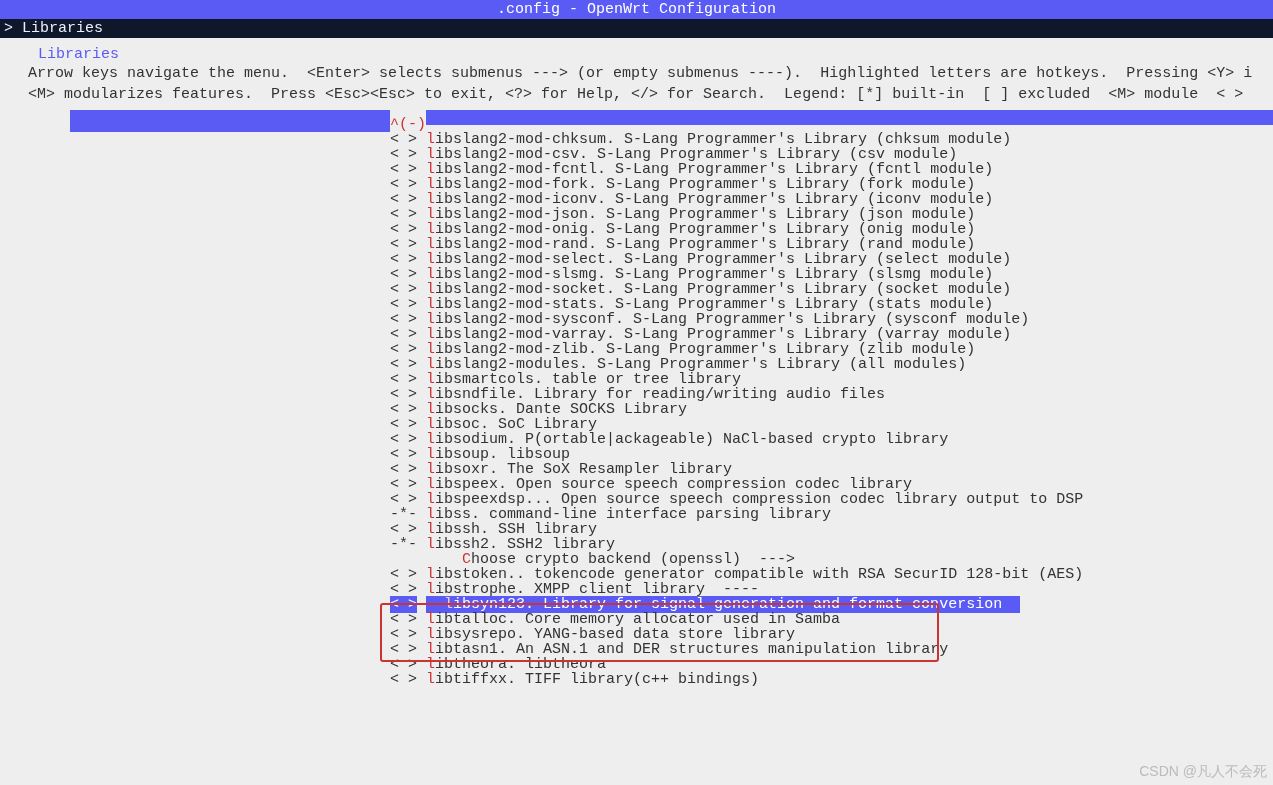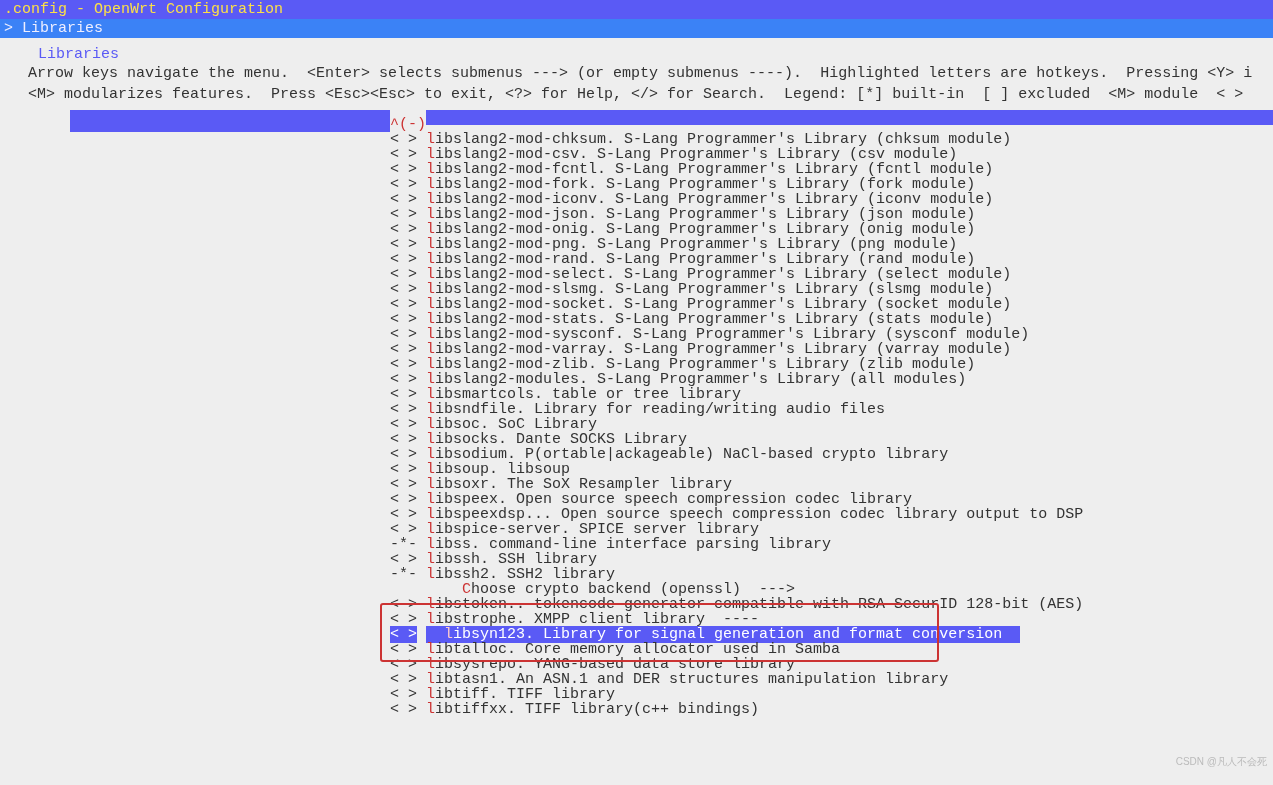--- a/index.html
+++ b/index.html
@@ -7,22 +7,22 @@
     padding: 0;
     font-family: "Courier New", monospace;
     font-size: 15px;
     background: #eee;
     color: #333;
     overflow: hidden;
     width: 1273px;
     height: 785px;
     position: relative;
   }
-  .title-bar { background:#5a5af5; color:#fde047; padding:1px 4px; white-space: pre; }
-  .breadcrumb { background:#3b82f6; color:#eef; padding:1px 4px; white-space: pre; }
+  .title-bar { background:#5a5af5; color:#ffffff; padding:1px 16px; white-space: pre; text-align: center; }
+  .breadcrumb { background:#0f172a; color:#eef; padding:1px 4px; white-space: pre; }
   .menu-box {
     margin: 8px 20px 12px 20px;
   }
   .menu-label {
     display:inline-block;
     background:#eee;
     color:#5a5af5;
     padding:0 6px;
     position: relative;
     top:0;
@@ -64,24 +64,24 @@
   .redbox {
     position:absolute;
     border:2px solid #c33;
     border-radius:3px;
     left:380px; top:603px;
     width:555px; height:55px;
     pointer-events:none;
   }
   .watermark {
     position:absolute;
-    right:6px; bottom:16px;
+    right:6px; bottom:4px;
     color:#bbb;
     font-family: sans-serif;
-    font-size:10px;
+    font-size:14px;
     pointer-events:none;
   }
   .hl-bar {
     position:absolute;
     background:#5a5af5;
     height:15px;
   }
 </style>
 </head>
 <body>
@@ -105,51 +105,49 @@
     <span class="scrollhint">^(-)</span>
   </div>
   <div class="list-rows" id="list-rows">
       <div class="row"><span class="mark">&lt; &gt;</span> <span class="ltr">l</span>ibslang2-mod-chksum. S-Lang Programmer's Library (chksum module)</div>
       <div class="row"><span class="mark">&lt; &gt;</span> <span class="ltr">l</span>ibslang2-mod-csv. S-Lang Programmer's Library (csv module)</div>
       <div class="row"><span class="mark">&lt; &gt;</span> <span class="ltr">l</span>ibslang2-mod-fcntl. S-Lang Programmer's Library (fcntl module)</div>
       <div class="row"><span class="mark">&lt; &gt;</span> <span class="ltr">l</span>ibslang2-mod-fork. S-Lang Programmer's Library (fork module)</div>
       <div class="row"><span class="mark">&lt; &gt;</span> <span class="ltr">l</span>ibslang2-mod-iconv. S-Lang Programmer's Library (iconv module)</div>
       <div class="row"><span class="mark">&lt; &gt;</span> <span class="ltr">l</span>ibslang2-mod-json. S-Lang Programmer's Library (json module)</div>
       <div class="row"><span class="mark">&lt; &gt;</span> <span class="ltr">l</span>ibslang2-mod-onig. S-Lang Programmer's Library (onig module)</div>
-      <div class="row"><span class="mark">&lt; &gt;</span> <span class="ltr">l</span>ibslang2-mod-png. S-Lang Programmer's Library (png module)</div>
       <div class="row"><span class="mark">&lt; &gt;</span> <span class="ltr">l</span>ibslang2-mod-rand. S-Lang Programmer's Library (rand module)</div>
       <div class="row"><span class="mark">&lt; &gt;</span> <span class="ltr">l</span>ibslang2-mod-select. S-Lang Programmer's Library (select module)</div>
       <div class="row"><span class="mark">&lt; &gt;</span> <span class="ltr">l</span>ibslang2-mod-slsmg. S-Lang Programmer's Library (slsmg module)</div>
       <div class="row"><span class="mark">&lt; &gt;</span> <span class="ltr">l</span>ibslang2-mod-socket. S-Lang Programmer's Library (socket module)</div>
       <div class="row"><span class="mark">&lt; &gt;</span> <span class="ltr">l</span>ibslang2-mod-stats. S-Lang Programmer's Library (stats module)</div>
       <div class="row"><span class="mark">&lt; &gt;</span> <span class="ltr">l</span>ibslang2-mod-sysconf. S-Lang Programmer's Library (sysconf module)</div>
       <div class="row"><span class="mark">&lt; &gt;</span> <span class="ltr">l</span>ibslang2-mod-varray. S-Lang Programmer's Library (varray module)</div>
       <div class="row"><span class="mark">&lt; &gt;</span> <span class="ltr">l</span>ibslang2-mod-zlib. S-Lang Programmer's Library (zlib module)</div>
       <div class="row"><span class="mark">&lt; &gt;</span> <span class="ltr">l</span>ibslang2-modules. S-Lang Programmer's Library (all modules)</div>
       <div class="row"><span class="mark">&lt; &gt;</span> <span class="ltr">l</span>ibsmartcols. table or tree library</div>
       <div class="row"><span class="mark">&lt; &gt;</span> <span class="ltr">l</span>ibsndfile. Library for reading/writing audio files</div>
+      <div class="row"><span class="mark">&lt; &gt;</span> <span class="ltr">l</span>ibsocks. Dante SOCKS Library</div>
       <div class="row"><span class="mark">&lt; &gt;</span> <span class="ltr">l</span>ibsoc. SoC Library</div>
-      <div class="row"><span class="mark">&lt; &gt;</span> <span class="ltr">l</span>ibsocks. Dante SOCKS Library</div>
       <div class="row"><span class="mark">&lt; &gt;</span> <span class="ltr">l</span>ibsodium. P(ortable|ackageable) NaCl-based crypto library</div>
       <div class="row"><span class="mark">&lt; &gt;</span> <span class="ltr">l</span>ibsoup. libsoup</div>
       <div class="row"><span class="mark">&lt; &gt;</span> <span class="ltr">l</span>ibsoxr. The SoX Resampler library</div>
       <div class="row"><span class="mark">&lt; &gt;</span> <span class="ltr">l</span>ibspeex. Open source speech compression codec library</div>
       <div class="row"><span class="mark">&lt; &gt;</span> <span class="ltr">l</span>ibspeexdsp... Open source speech compression codec library output to DSP</div>
-      <div class="row"><span class="mark">&lt; &gt;</span> <span class="ltr">l</span>ibspice-server. SPICE server library</div>
       <div class="row"><span class="mark">-*-</span> <span class="ltr">l</span>ibss. command-line interface parsing library</div>
       <div class="row"><span class="mark">&lt; &gt;</span> <span class="ltr">l</span>ibssh. SSH library</div>
       <div class="row"><span class="mark">-*-</span> <span class="ltr">l</span>ibssh2. SSH2 library</div>
       <div class="row"><span class="mark">   </span>     <span class="ltr">C</span>hoose crypto backend (openssl)  ---&gt;</div>
       <div class="row"><span class="mark">&lt; &gt;</span> <span class="ltr">l</span>ibstoken.. tokencode generator compatible with RSA SecurID 128-bit (AES)</div>
       <div class="row"><span class="mark">&lt; &gt;</span> <span class="ltr">l</span>ibstrophe. XMPP client library  ----</div>
       <div class="row"><span class="selmark">&lt; &gt;</span> <span class="sel"><span style="color:#fcc;">l</span>ibsyn123. Library for signal generation and format conversion</span></div>
       <div class="row"><span class="mark">&lt; &gt;</span> <span class="ltr">l</span>ibtalloc. Core memory allocator used in Samba</div>
       <div class="row"><span class="mark">&lt; &gt;</span> <span class="ltr">l</span>ibsysrepo. YANG-based data store library</div>
       <div class="row"><span class="mark">&lt; &gt;</span> <span class="ltr">l</span>ibtasn1. An ASN.1 and DER structures manipulation library</div>
-      <div class="row"><span class="mark">&lt; &gt;</span> <span class="ltr">l</span>ibtiff. TIFF library</div>
+      <div class="row"><span class="mark">&lt; &gt;</span> <span class="ltr">l</span>ibtheora. libtheora</div>
       <div class="row"><span class="mark">&lt; &gt;</span> <span class="ltr">l</span>ibtiffxx. TIFF library(c++ bindings)</div>
     </div>
 </div>
 
 <div class="redbox"></div>
 
 <div class="watermark">
   <span>CSDN</span> <span>@凡人不会死</span>
 </div>
 

